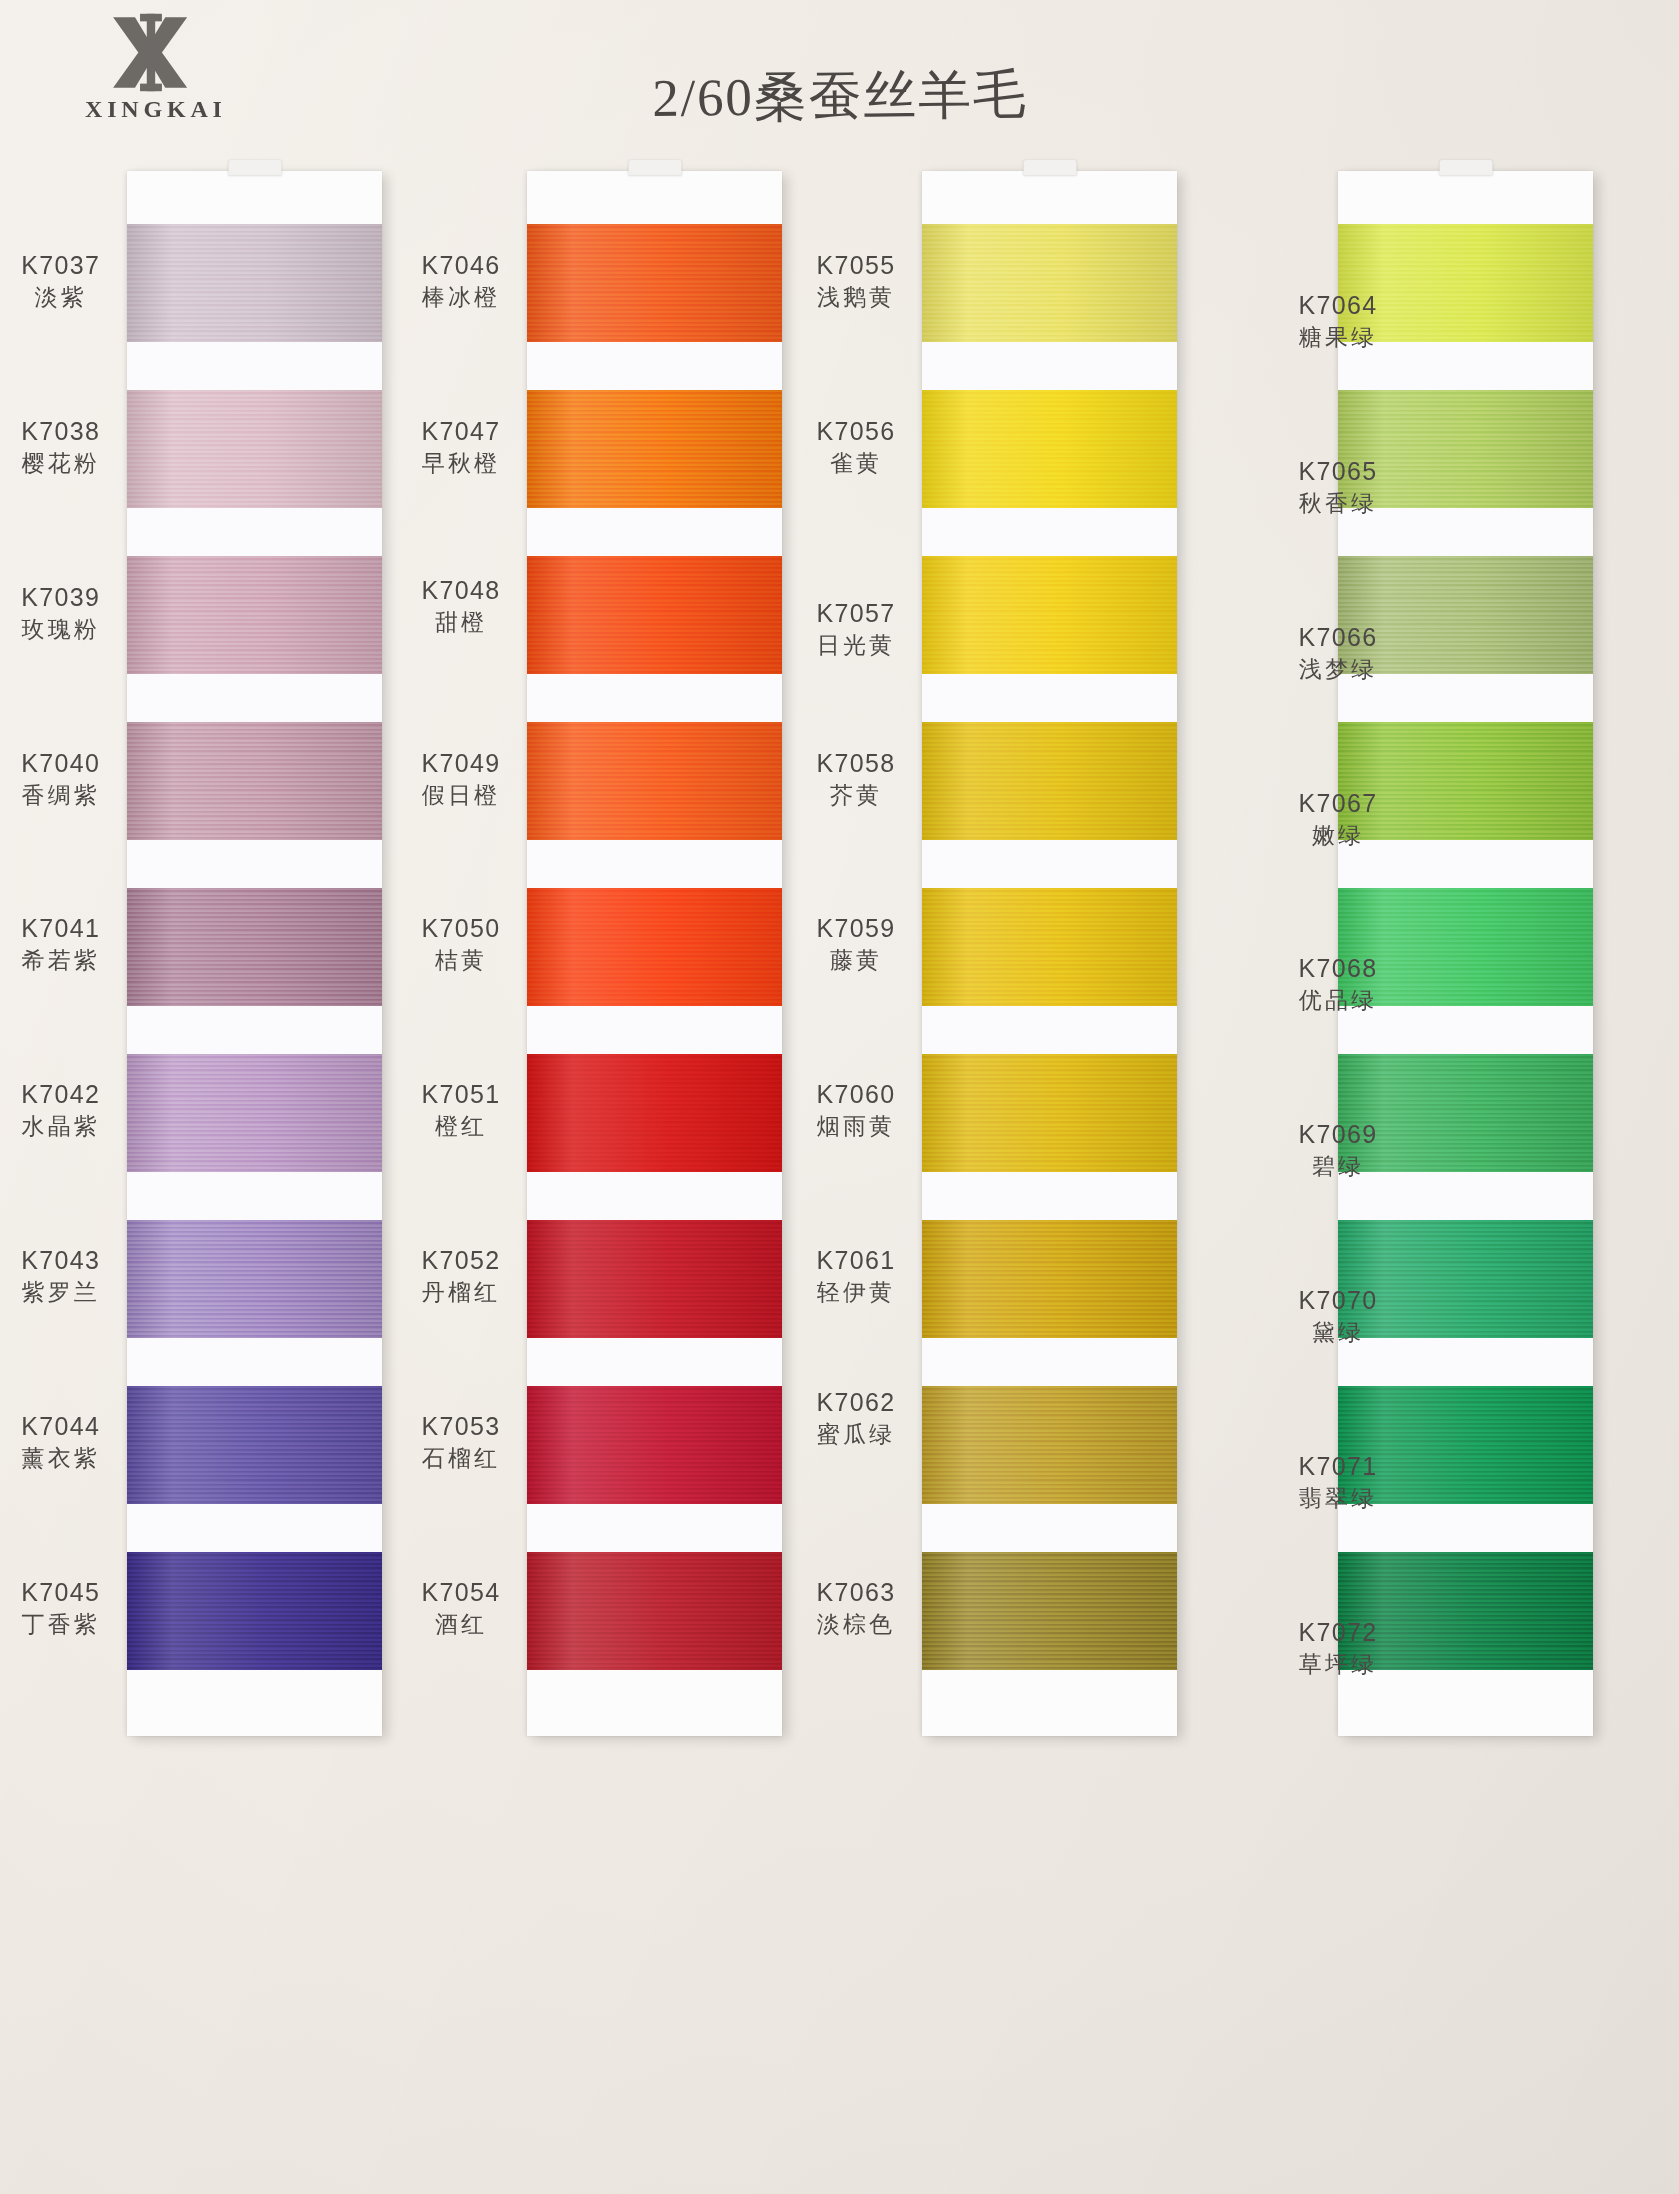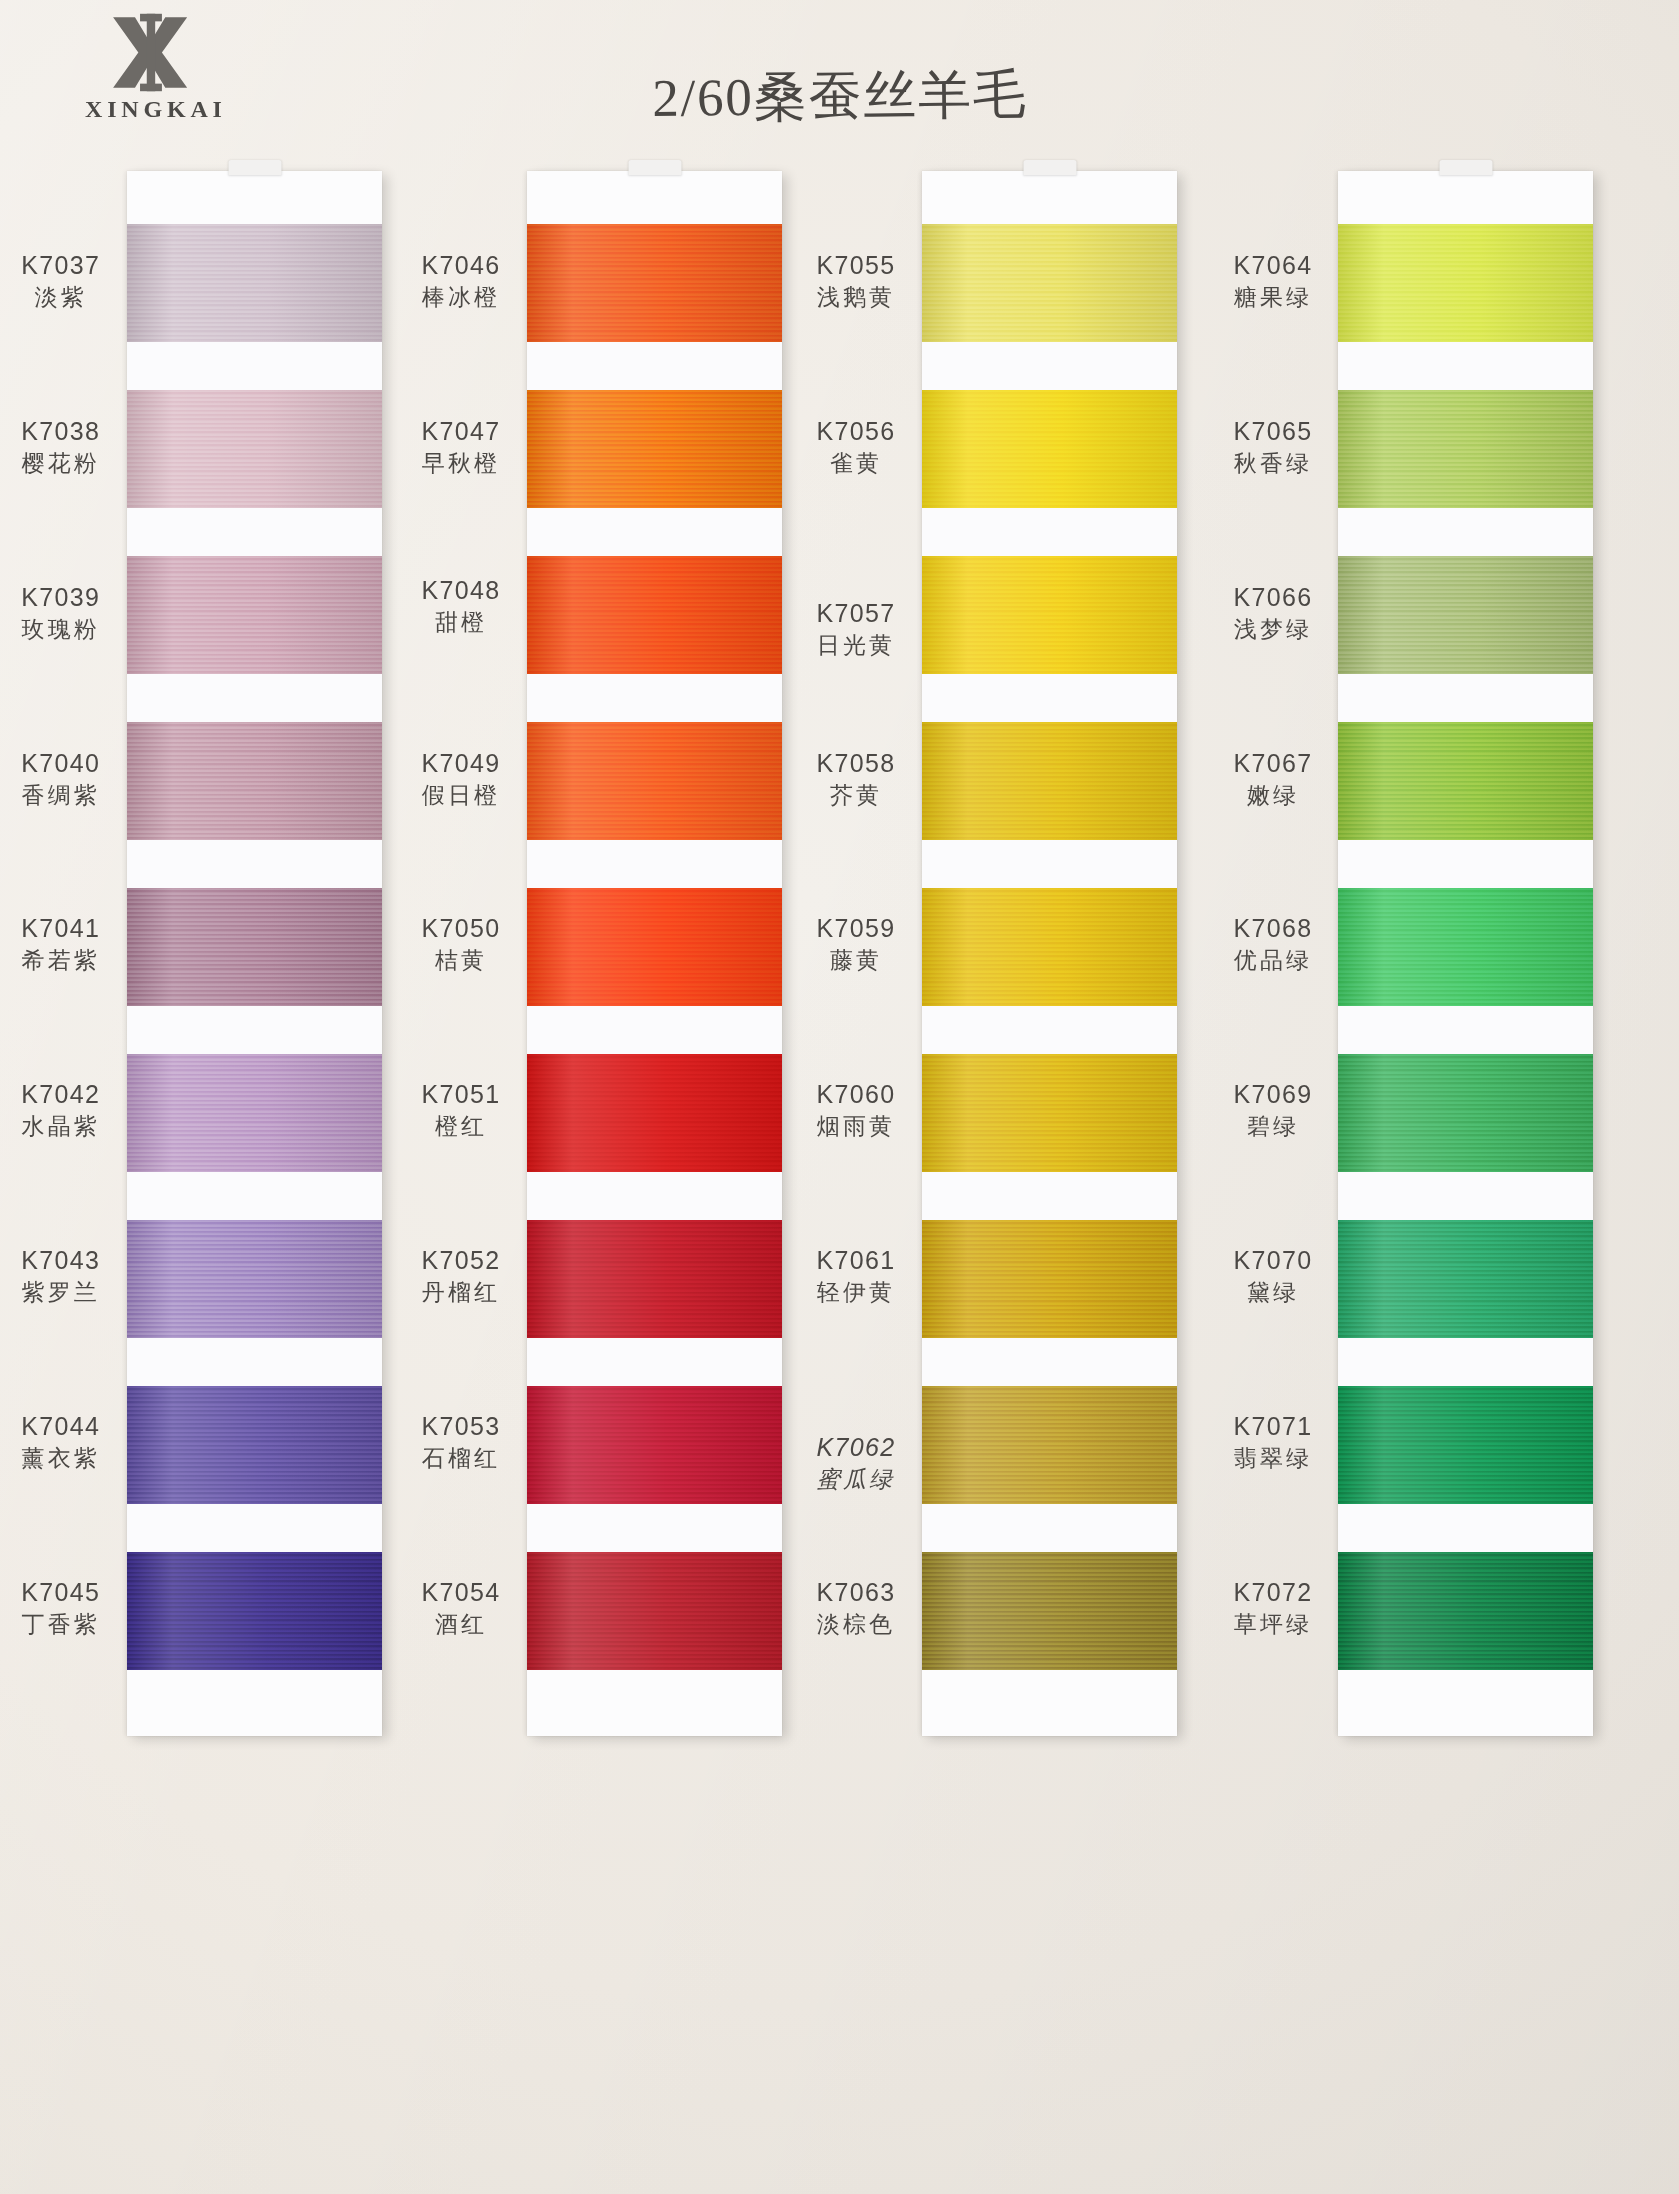--- a/index.html
+++ b/index.html
@@ -109,21 +109,21 @@
     font-family:"Liberation Sans",sans-serif;font-weight:400;
     color:#4b4845;
   }
   .label .cn{
     display:block;font-size:23px;letter-spacing:3.1px;margin-top:6.1px;
     color:#4b4845;
   }
   .lx-0{left:-5.3px;}
   .lx-1{left:395px;}
   .lx-2{left:790px;}
-  .lx-3{left:1207px;}
+  .lx-3{left:1272px;margin-top:40px;}
 </style>
 </head>
 <body>
 
 <div class="paper"></div>
 
 <div class="brand">
   <svg class="brand-mark" viewBox="0 0 120 96">
     <g fill="#6d6a66">
       <path d="M12 6 h26 l18 30 l18 -30 h26 l-30 42 l30 42 h-26 l-18 -30 l-18 30 h-26 l30 -42 z"></path>
@@ -338,21 +338,21 @@
       <span class="cn">藤黄</span>
     </div>
     <div class="label lx-2" style="top: 909px;">
       <span class="code">K7060</span>
       <span class="cn">烟雨黄</span>
     </div>
     <div class="label lx-2" style="top: 1075px;">
       <span class="code">K7061</span>
       <span class="cn">轻伊黄</span>
     </div>
-    <div class="label lx-2" style="top: 1262px; font-style: italic;">
+    <div class="label lx-2" style="top: 1217px;">
       <span class="code">K7062</span>
       <span class="cn">蜜瓜绿</span>
     </div>
     <div class="label lx-2" style="top: 1407px;">
       <span class="code">K7063</span>
       <span class="cn">淡棕色</span>
     </div>
     <div class="label lx-3" style="top: 80px;">
       <span class="code">K7064</span>
       <span class="cn">糖果绿</span>

